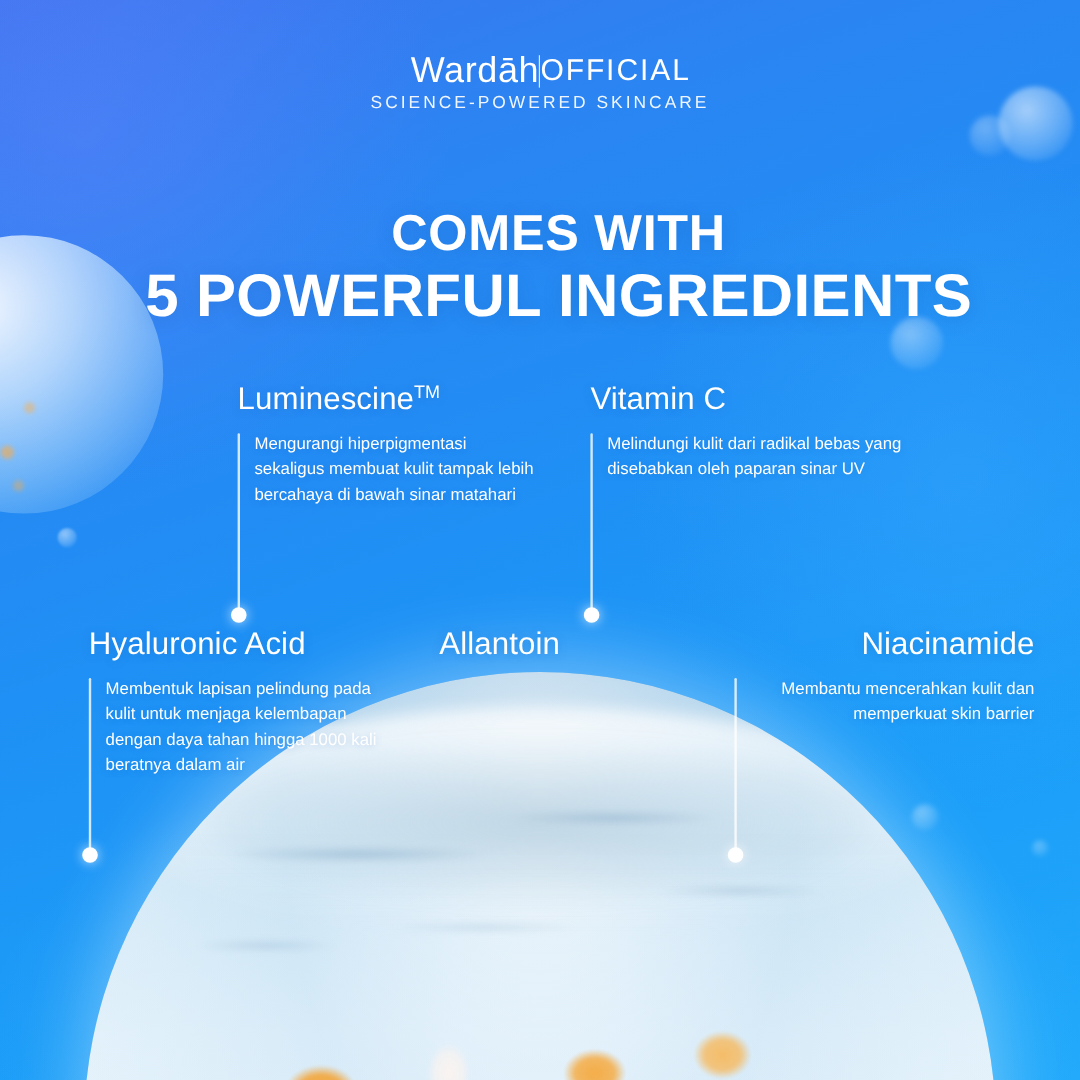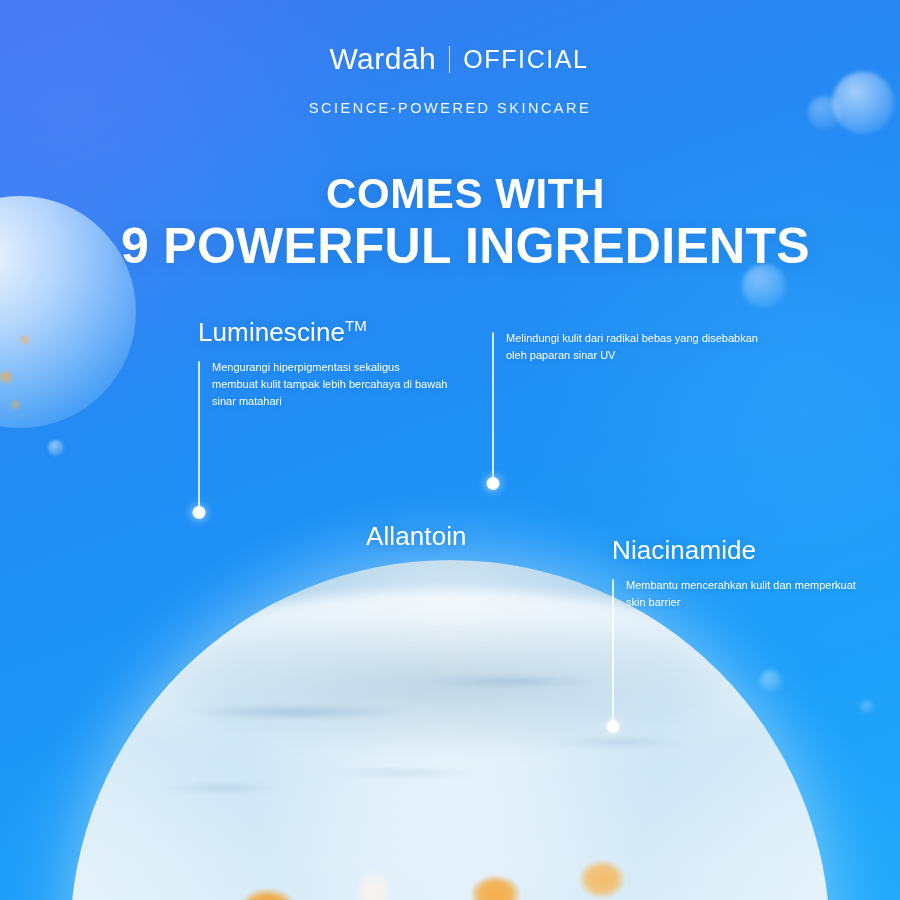--- a/index.html
+++ b/index.html
@@ -156,21 +156,20 @@
   .logo-block {
     position: absolute;
     left: 0; right: 0; top: 44px;
     text-align: center;
     color: #ffffff;
   }
   .logo-row {
     display: flex;
     align-items: center;
     justify-content: center;
-    gap: 13px;
     line-height: 1;
     margin-left: 18px;
   }
   .logo-brand {
     font-size: 30px;
     font-weight: 300;
     letter-spacing: 0.5px;
     color: #ffffff;
   }
   .logo-divider {
@@ -179,21 +178,21 @@
     background: rgba(255,255,255,0.82);
     display: inline-block;
   }
   .logo-official {
     font-size: 25px;
     font-weight: 400;
     letter-spacing: 1.6px;
     color: #ffffff;
   }
   .logo-tagline {
-    margin-top: 26px;
+    margin-top: 4px;
     font-size: 14.5px;
     font-weight: 400;
     letter-spacing: 2.5px;
     color: rgba(255,255,255,0.93);
   }
 
   
   .headline {
     position: absolute;
     left: 0; right: 0;
@@ -254,41 +253,41 @@
     left: 50%;
     bottom: -12px;
     transform: translateX(-50%);
     width: 13px;
     height: 13px;
     border-radius: 50%;
     background: #ffffff;
     box-shadow: 0 0 10px rgba(255,255,255,0.75);
   }
   .card-body {
-    font-size: 11px;
+    font-size: 14px;
     font-weight: 500;
     line-height: 1.52;
     color: #ffffff;
     text-shadow: 0 1px 6px rgba(25,90,180,0.22);
   }
 
   
   #card-luminescine { left: 198px; top: 318px; width: 250px; }
   #card-luminescine .card-rule { height: 146px; }
 
   #card-vitamin-c { left: 492px; top: 318px; width: 286px; }
   #card-vitamin-c .card-rule { height: 146px; }
 
   #card-hyaluronic { left: 74px; top: 522px; width: 250px; }
   #card-hyaluronic .card-rule { height: 142px; }
 
   #card-allantoin { left: 350px; top: 522px; width: 236px; padding-left: 16px; }
   #card-allantoin .card-rule { height: 142px; }
 
-  #card-niacinamide { left: 612px; top: 536px; width: 250px; }
+  #card-niacinamide { left: 612px; top: 522px; width: 250px; text-align: right; }
   #card-niacinamide .card-rule { height: 142px; }
 </style>
 </head>
 <body>
 
 <div id="poster">
 
   <div class="glow glow-top-left"></div>
   <div class="glow glow-right"></div>
   <div class="glow glow-bottom"></div>
@@ -311,38 +310,46 @@
     <div class="logo-row">
       <span class="logo-brand">Wardāh</span>
       <span class="logo-divider"></span>
       <span class="logo-official">OFFICIAL</span>
     </div>
     <div class="logo-tagline">SCIENCE-POWERED SKINCARE</div>
   </div>
 
   <div class="headline">
     <div class="headline-line1">COMES WITH</div>
-    <div class="headline-line2">9 POWERFUL INGREDIENTS</div>
+    <div class="headline-line2">5 POWERFUL INGREDIENTS</div>
   </div>
 
   <div class="card" id="card-luminescine">
     <div class="card-title"><span>Luminescine</span><span class="tm">TM</span></div>
     <div class="card-body-wrap">
       <div class="card-rule"></div>
       <div class="card-body">Mengurangi hiperpigmentasi sekaligus membuat kulit tampak lebih bercahaya di bawah sinar matahari</div>
     </div>
   </div>
 
   <div class="card" id="card-vitamin-c">
+    <div class="card-title">Vitamin C</div>
     <div class="card-body-wrap">
       <div class="card-rule"></div>
       <div class="card-body">Melindungi kulit dari radikal bebas yang disebabkan oleh paparan sinar UV</div>
     </div>
   </div>
 
+  <div class="card" id="card-hyaluronic">
+    <div class="card-title">Hyaluronic Acid</div>
+    <div class="card-body-wrap">
+      <div class="card-rule"></div>
+      <div class="card-body">Membentuk lapisan pelindung pada kulit untuk menjaga kelembapan dengan daya tahan hingga 1000 kali beratnya dalam air</div>
+    </div>
+  </div>
 
   <div class="card" id="card-allantoin">
     <div class="card-title">Allantoin</div>
   </div>
 
   <div class="card" id="card-niacinamide">
     <div class="card-title">Niacinamide</div>
     <div class="card-body-wrap">
       <div class="card-rule"></div>
       <div class="card-body">Membantu mencerahkan kulit dan memperkuat skin barrier</div>

